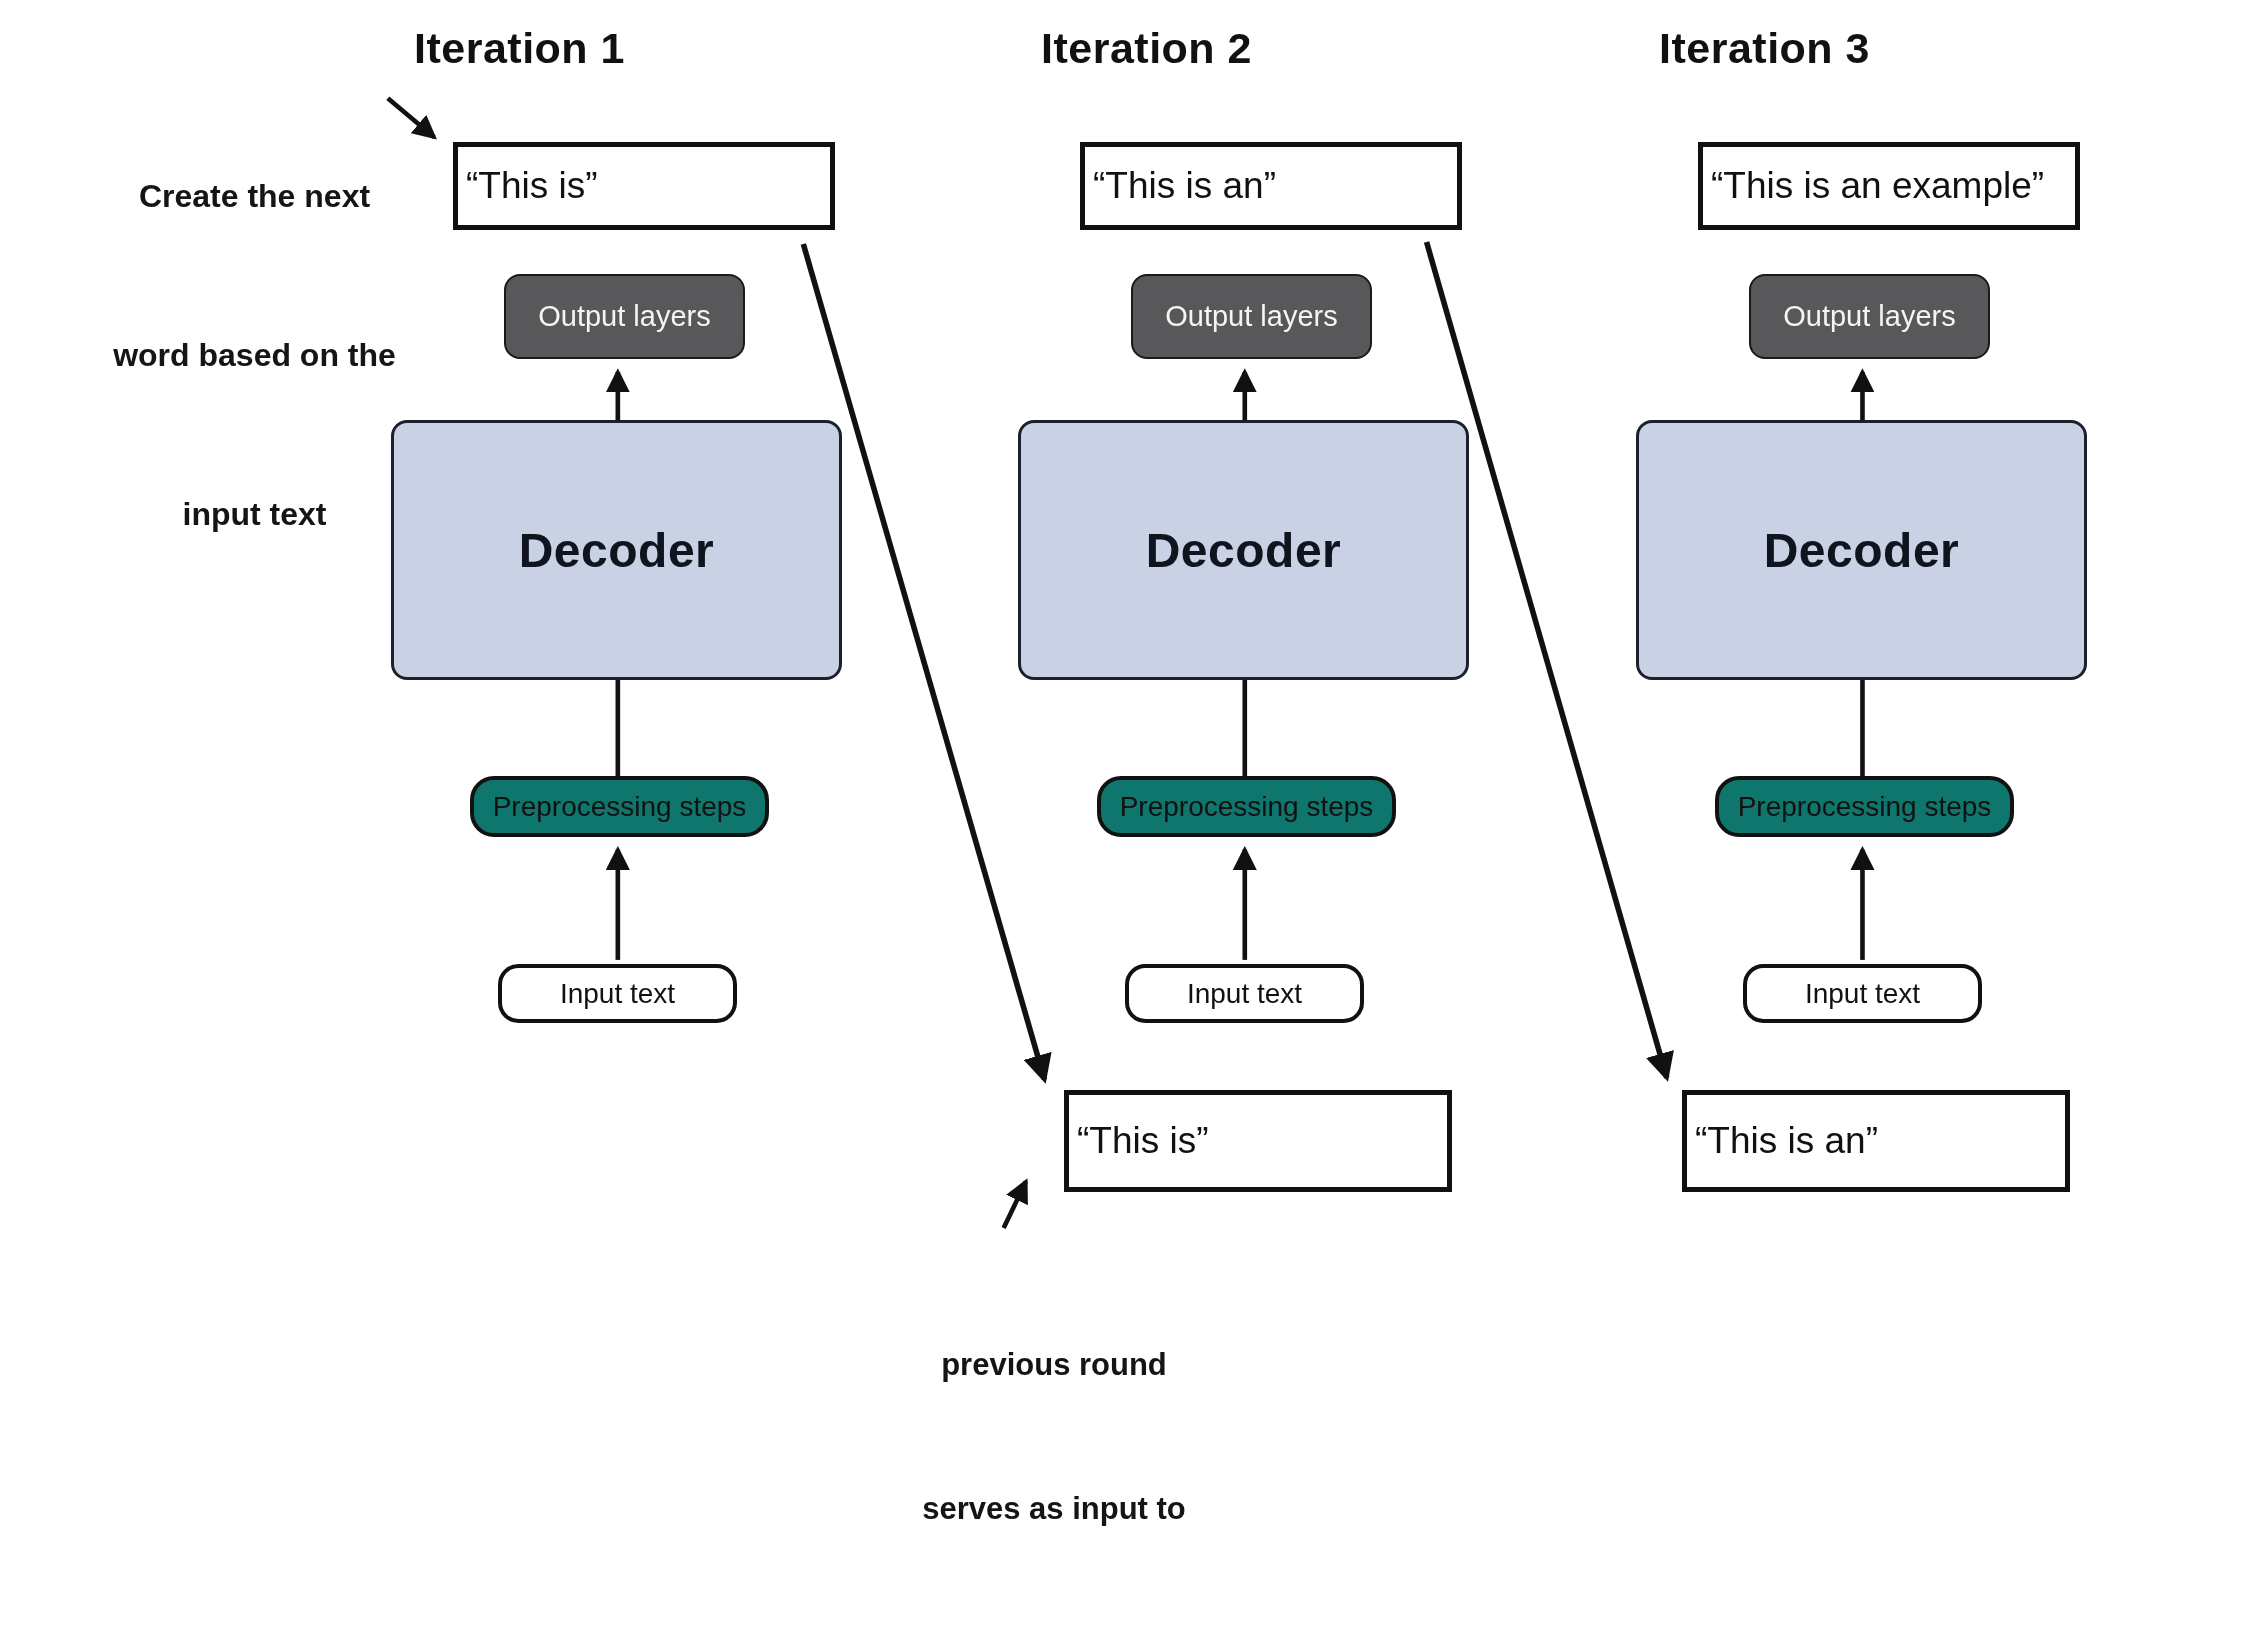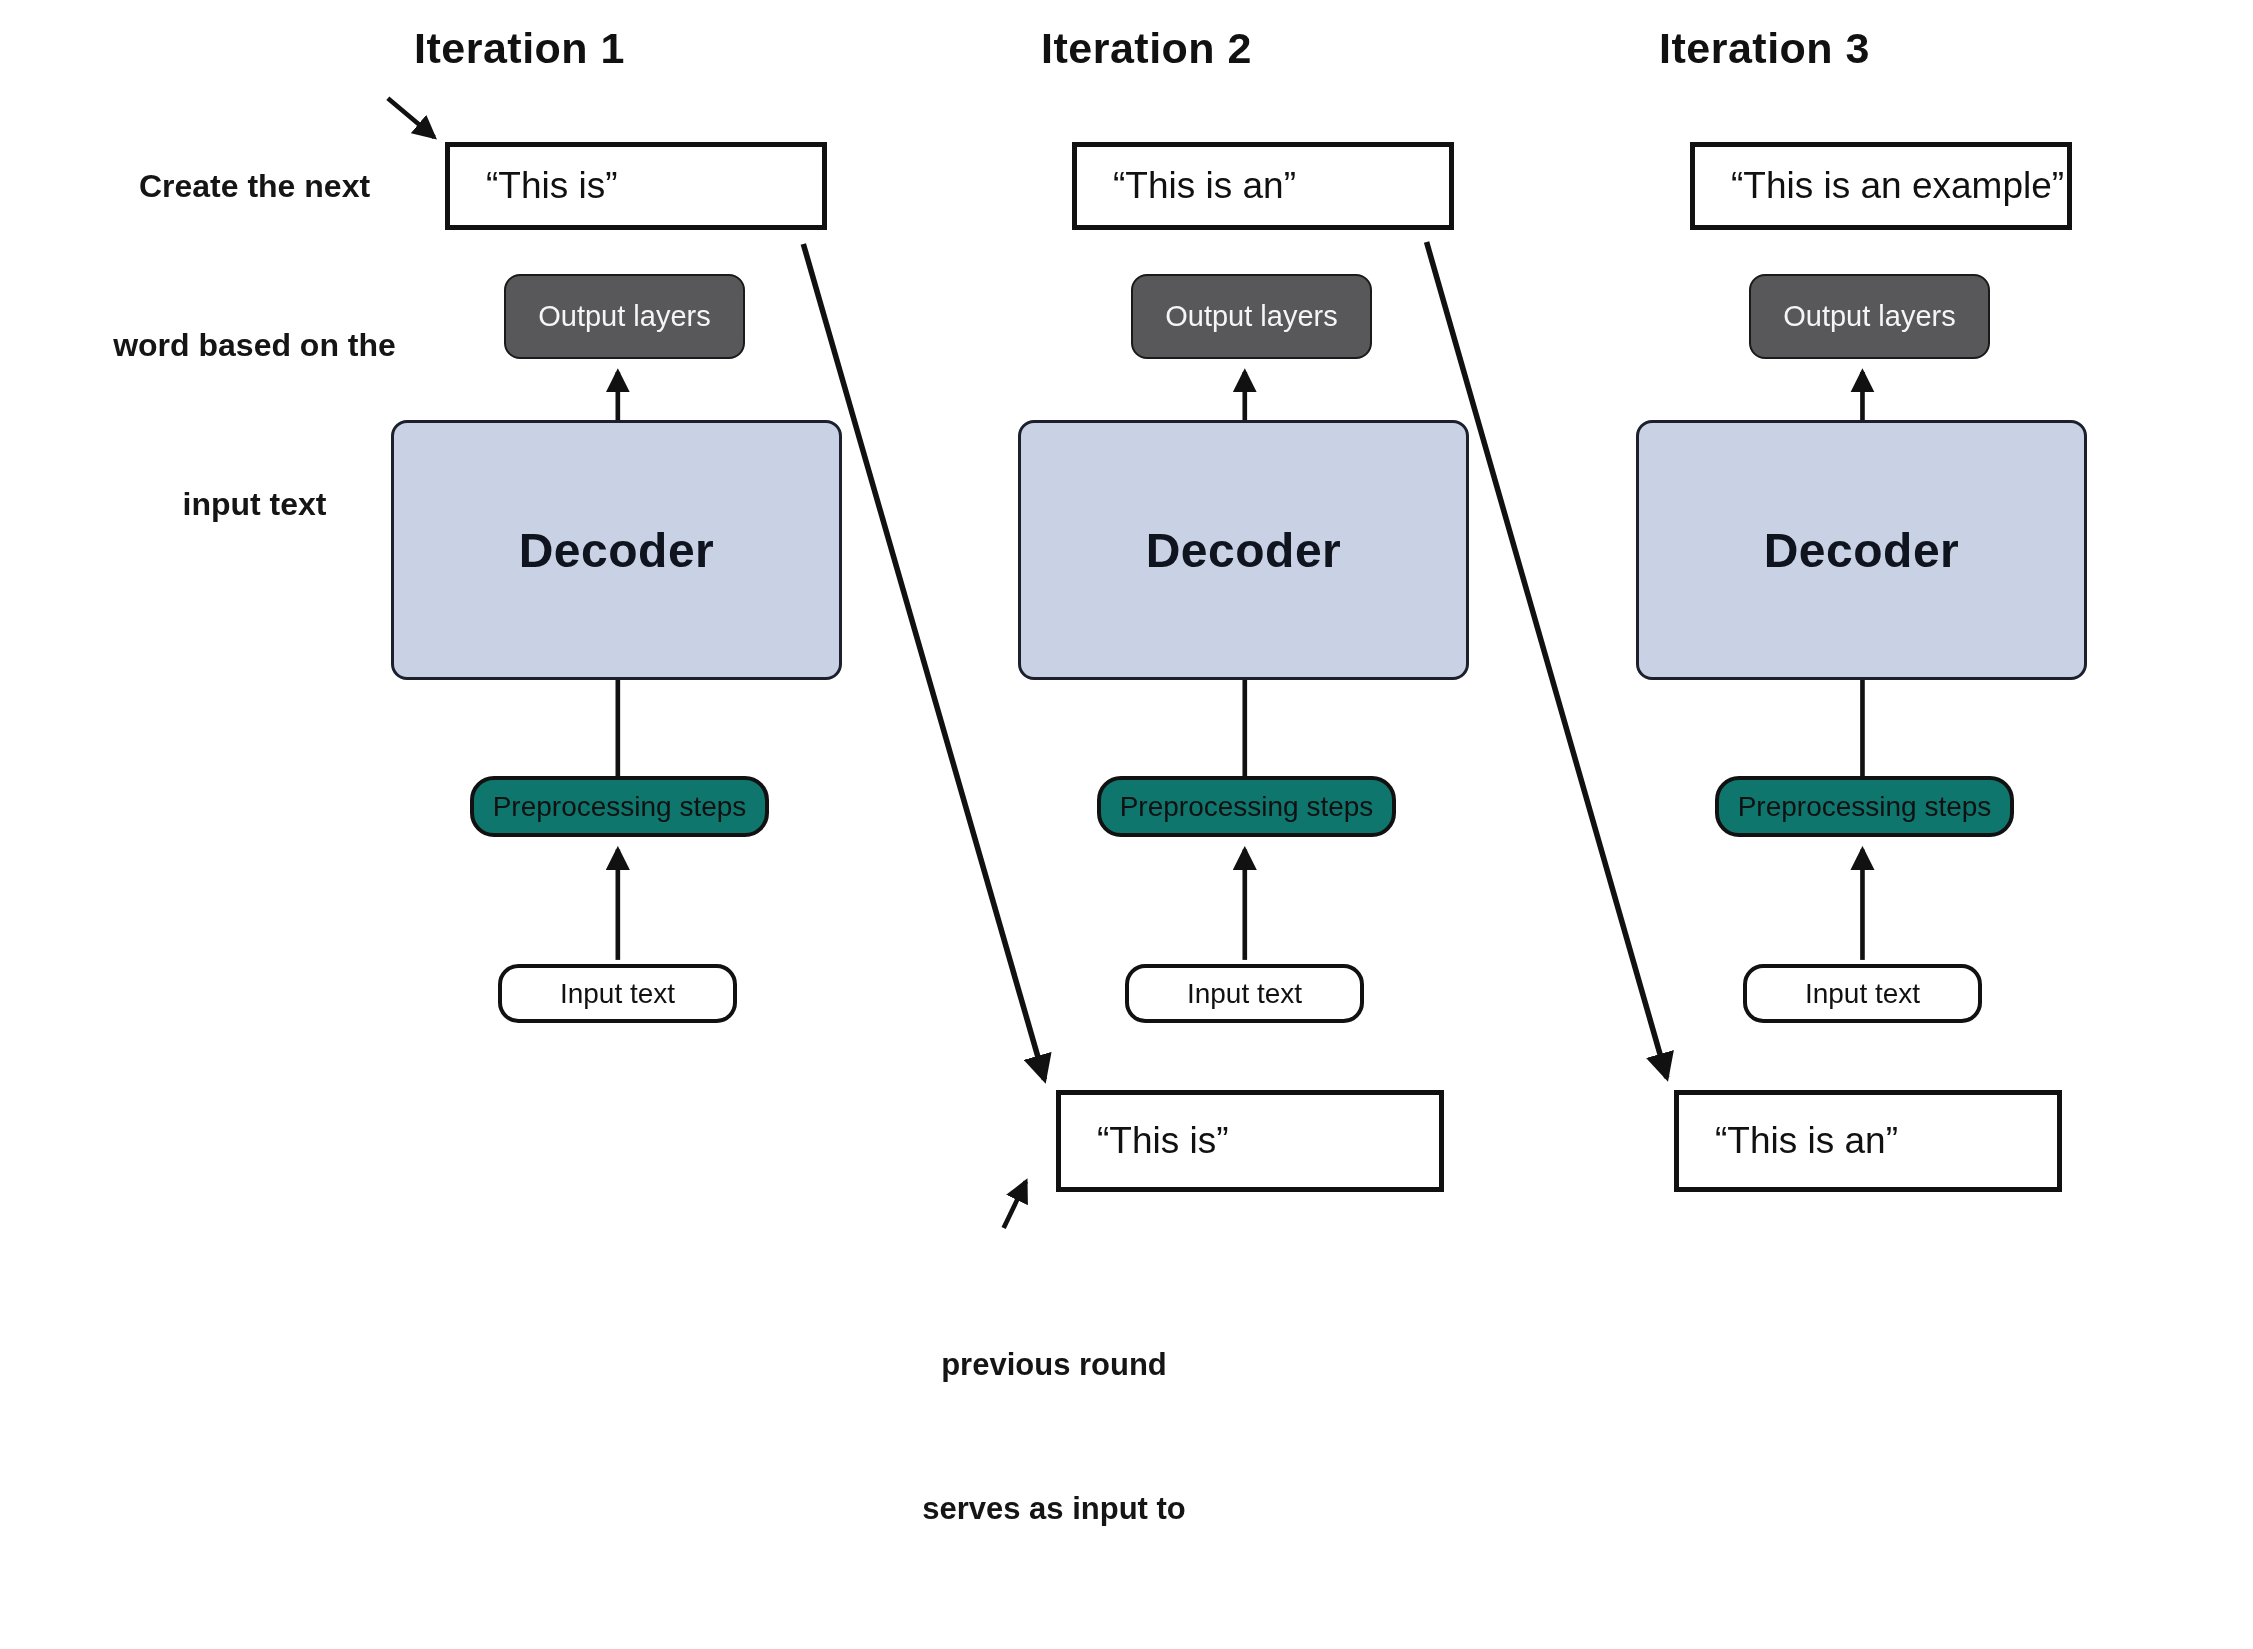--- a/index.html
+++ b/index.html
@@ -27,23 +27,24 @@
     font-weight: bold;
     letter-spacing: 0.5px;
   }
   .quote-box {
     position: absolute;
     box-sizing: border-box;
     background: #ffffff;
     border: 5.6px solid #111111;
     display: flex;
     align-items: center;
-    padding-left: 36px;
+    padding-left: 8px;
     font-size: 37px;
     white-space: pre;
+    margin-left: 8px;
   }
   .quote-top {
     top: 142px;
     left: calc(var(--cx) - 173px);
     width: 382px;
     height: 88px;
   }
   .quote-bottom {
     top: 1090px;
     left: calc(var(--cx) - 189px);
@@ -116,21 +117,21 @@
   }
   .annotation {
     position: absolute;
     font-weight: bold;
     text-align: center;
     font-size: 32px;
     line-height: 53px;
     color: #151515;
     white-space: pre;
   }
-  .anno-create { top: 54px; left: 97px; width: 315px; }
+  .anno-create { top: 64px; left: 97px; width: 315px; }
   .anno-loop   { top: 1245px; left: 887px; width: 334px; font-size: 31px; line-height: 48px; }
   .caption {
     position: absolute;
     top: 1527px;
     left: 13px;
     width: 2232px;
     font-size: 41px;
     line-height: 58px;
     color: #2b2b78;
     white-space: pre-wrap;

